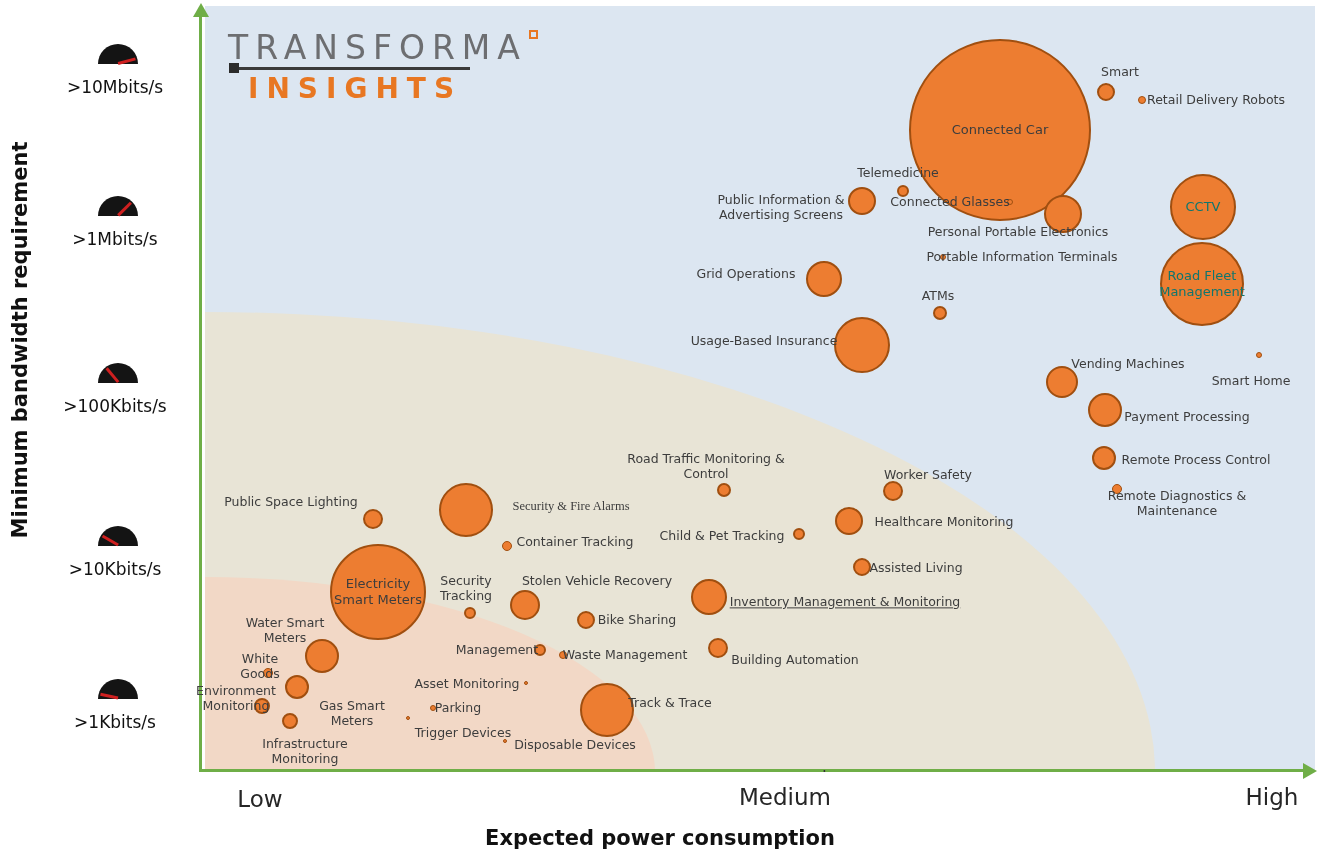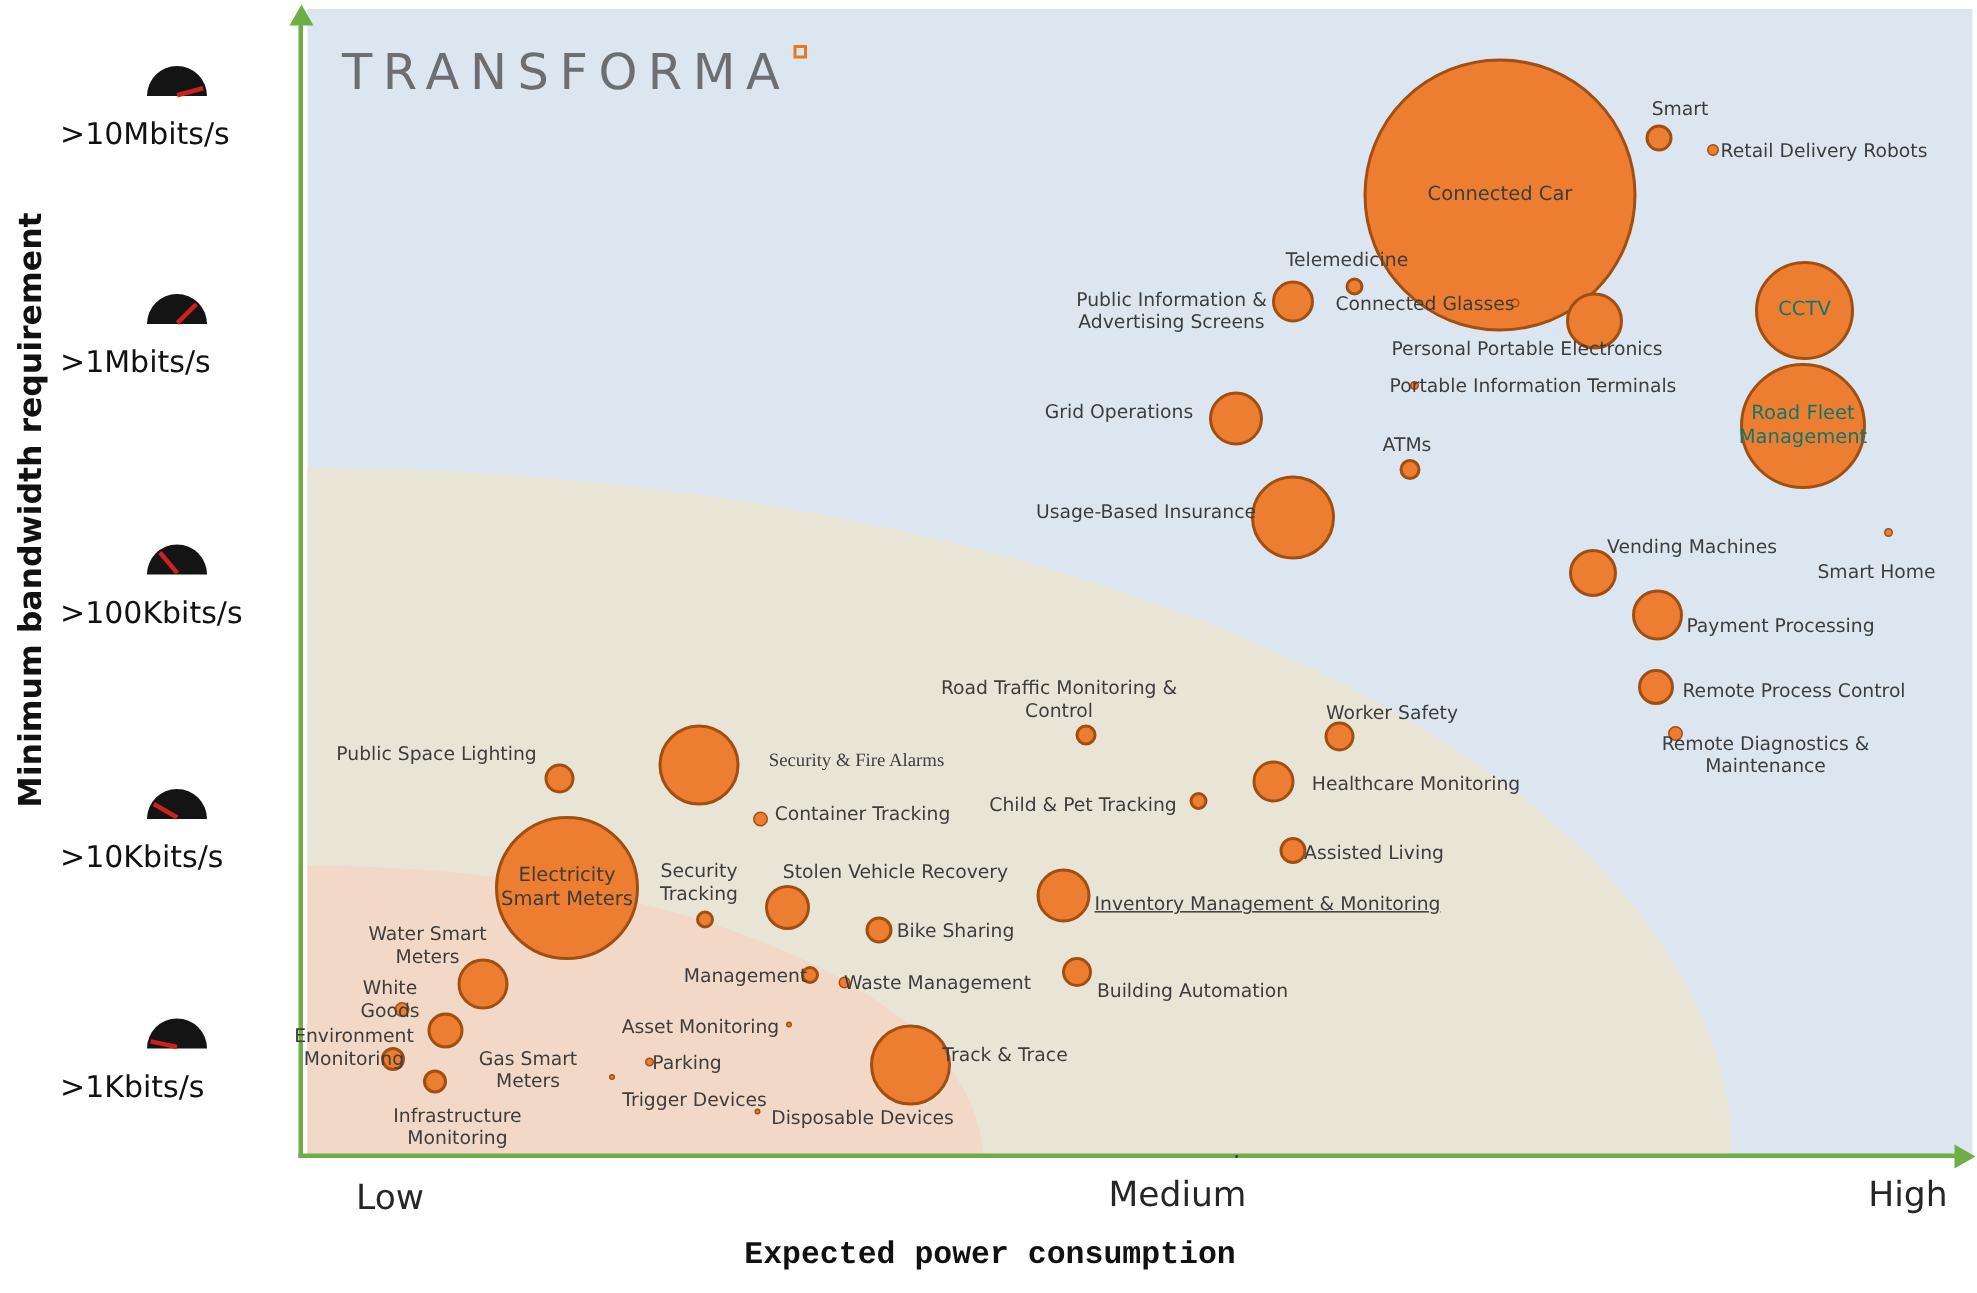--- a/index.html
+++ b/index.html
@@ -14,30 +14,30 @@
 
   
   .x-axis-line { position:absolute; left:199px; top:769px; width:1106px; height:3px; background:#6fae47; }
   .x-axis-arrow { position:absolute; left:1303px; top:763px; width:0; height:0;
     border-top:8px solid transparent; border-bottom:8px solid transparent; border-left:14px solid #6fae47; }
   .y-axis-line { position:absolute; left:199px; top:16px; width:3px; height:756px; background:#6fae47; }
   .y-axis-arrow { position:absolute; left:193px; top:3px; width:0; height:0;
     border-left:8px solid transparent; border-right:8px solid transparent; border-bottom:14px solid #6fae47; }
 
   .x-title { position:absolute; left:360px; top:826px; width:600px; text-align:center;
-    font-size:21px; font-weight:bold; color:#111;font-family:Liberation Mono, monospace; }
+    font-size:21px; font-weight:bold; color:#111; }
   .y-title { position:absolute; left:-277px; top:325px; width:600px; height:30px; text-align:center;
     transform:rotate(-90deg); font-size:21px; font-weight:bold; color:#111; }
 
   .x-tick { position:absolute; width:160px; text-align:center; font-size:23px; color:#262626; }
   .x-tick-low { left:180px; top:786px; }
   .x-tick-medium { left:705px; top:784px; }
   .x-tick-high { left:1192px; top:784px; }
 
-  .y-tick { position:absolute; width:150px; left:40px; font-size:20px; color:#111; }
+  .y-tick { position:absolute; width:150px; left:40px; text-align:center; font-size:17px; color:#111; }
 
   
   .gauge { position:absolute; left:98px; width:40px; height:20px; background:#141414;
     border-radius:20px 20px 0 0; overflow:visible; }
   .needle { position:absolute; left:20px; bottom:0; width:18px; height:2.5px; background:#cf2020;
     transform-origin:0 50%; }
 
   
   .logo { position:absolute; left:228px; top:28px; }
   .logo-row1 { font-size:33px; letter-spacing:7px; color:#6d6e71; font-weight:400; white-space:nowrap; }
@@ -64,20 +64,21 @@
 
 <div class="stage">
 
   <div class="plot-bg">
     <div class="zone zone-beige"></div>
     <div class="zone zone-pink"></div>
   </div>
 
   <div class="logo">
     <div class="logo-row1"><span>TRANSFORMA</span><span class="logo-flag"></span></div>
+    <div class="logo-row2"><span class="logo-sq"></span><span>INSIGHTS</span></div>
   </div>
 
   <div class="y-axis-line"></div>
   <div class="y-axis-arrow"></div>
   <div class="x-axis-line"></div>
   <div class="x-axis-arrow"></div>
 
   <div class="y-title">Minimum bandwidth requirement</div>
   <div class="x-title">Expected power consumption</div>
 

